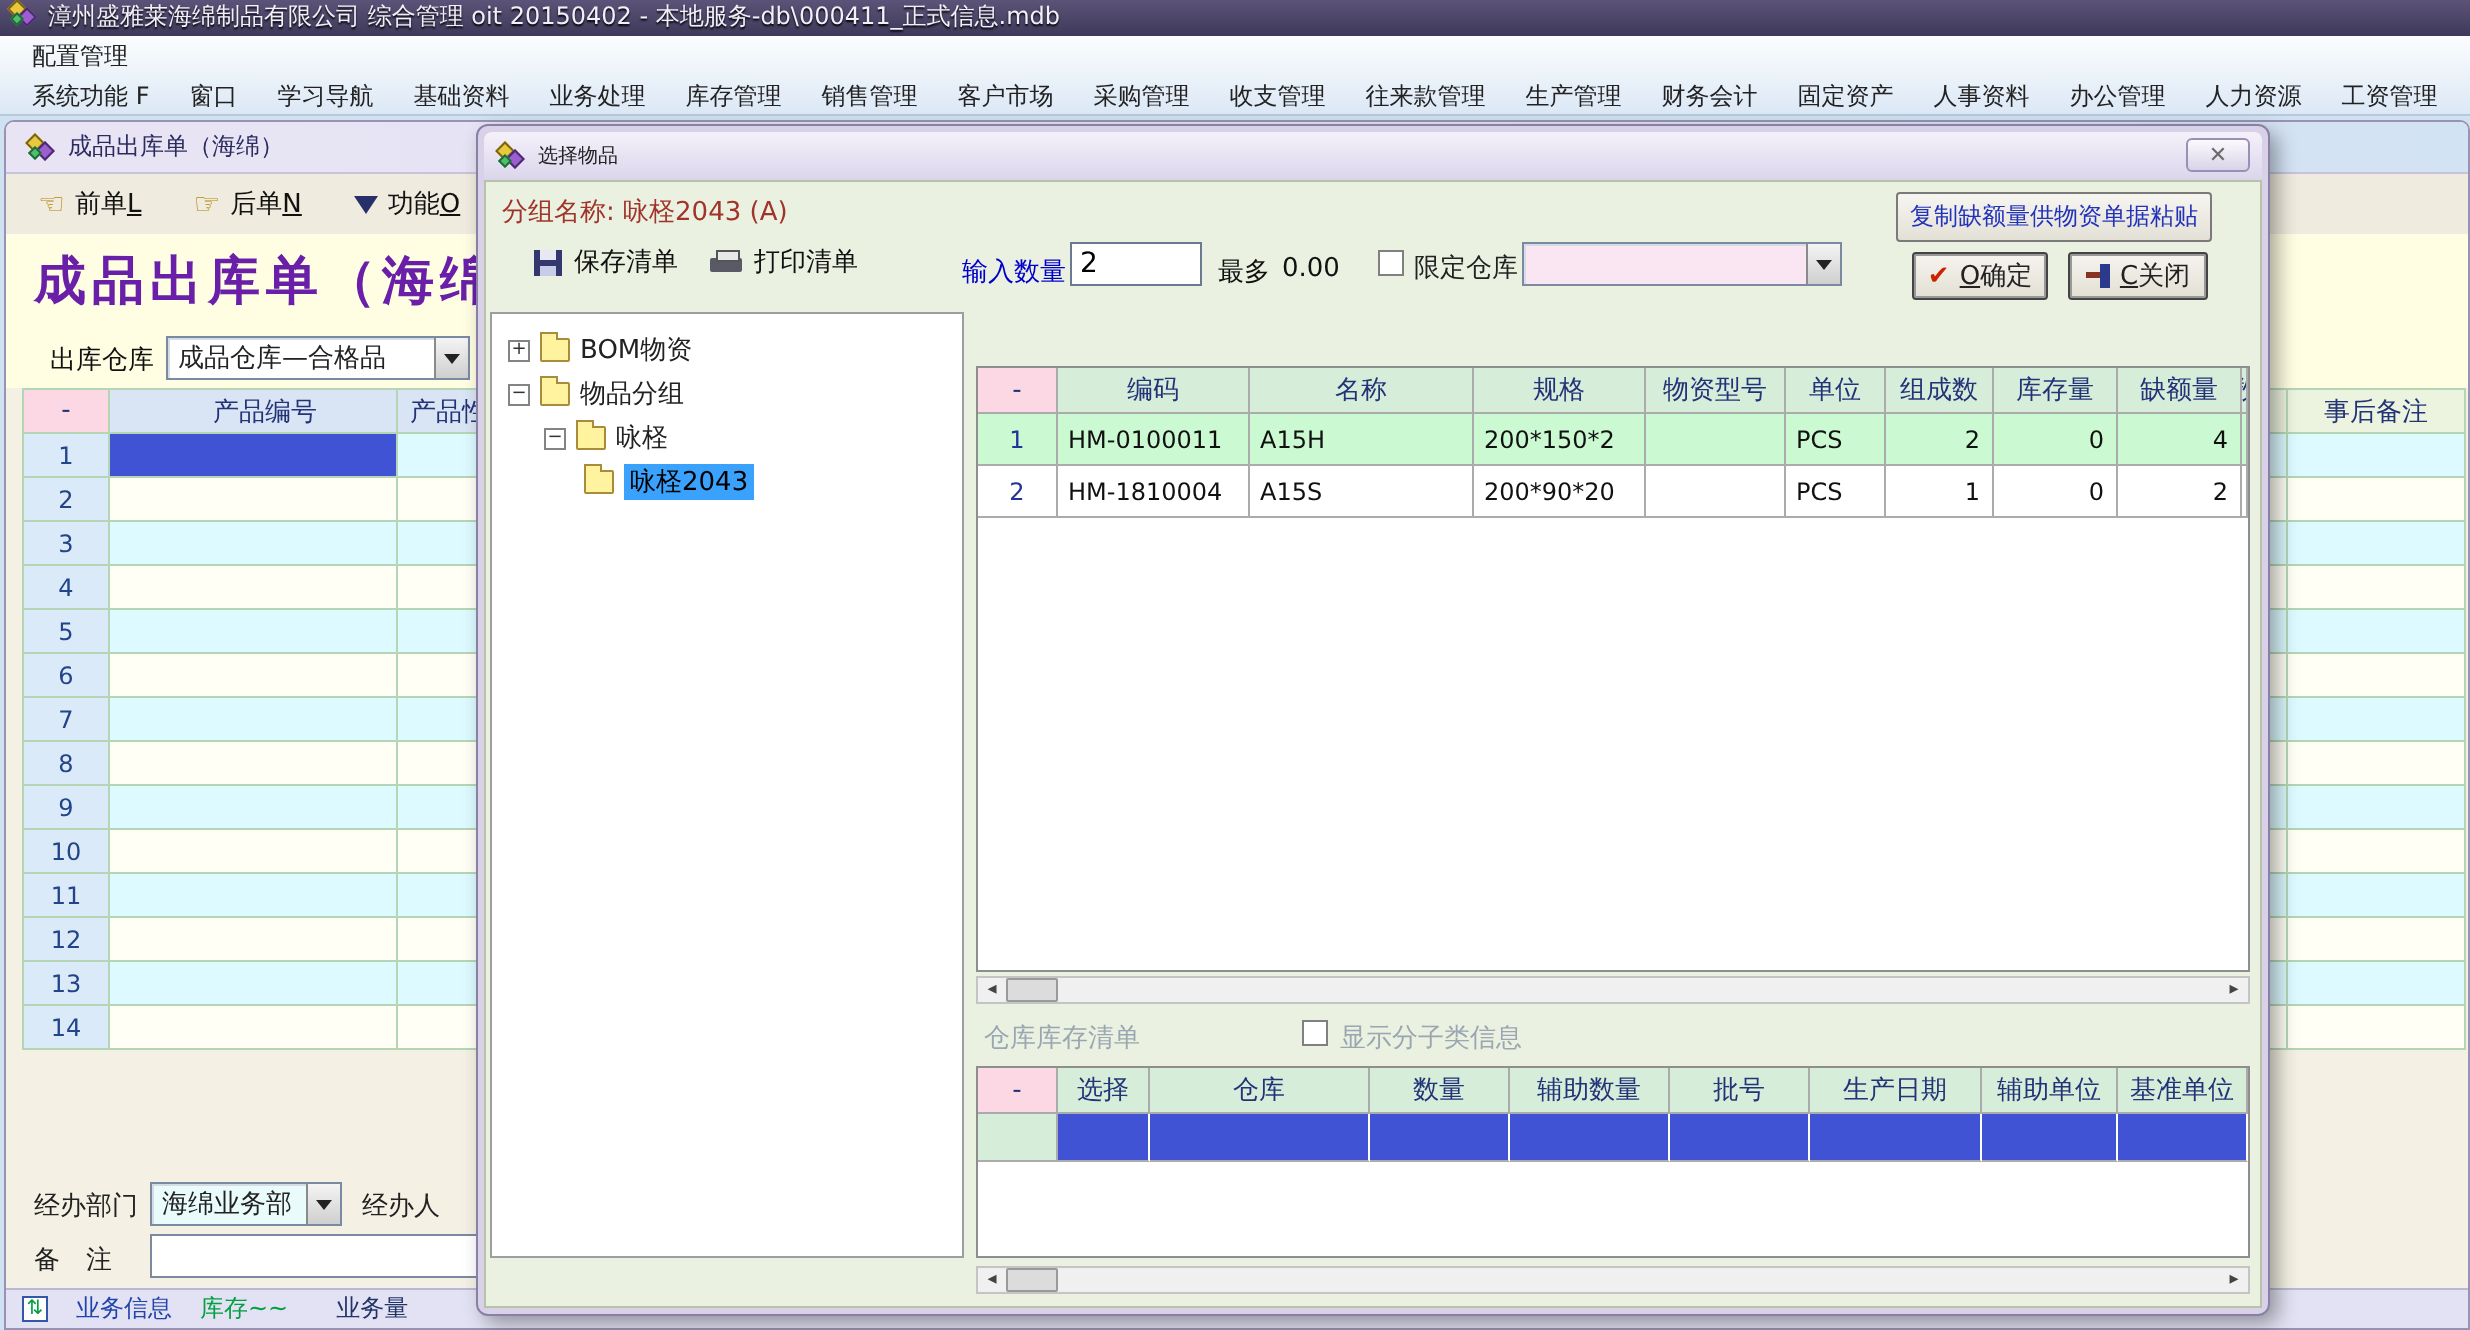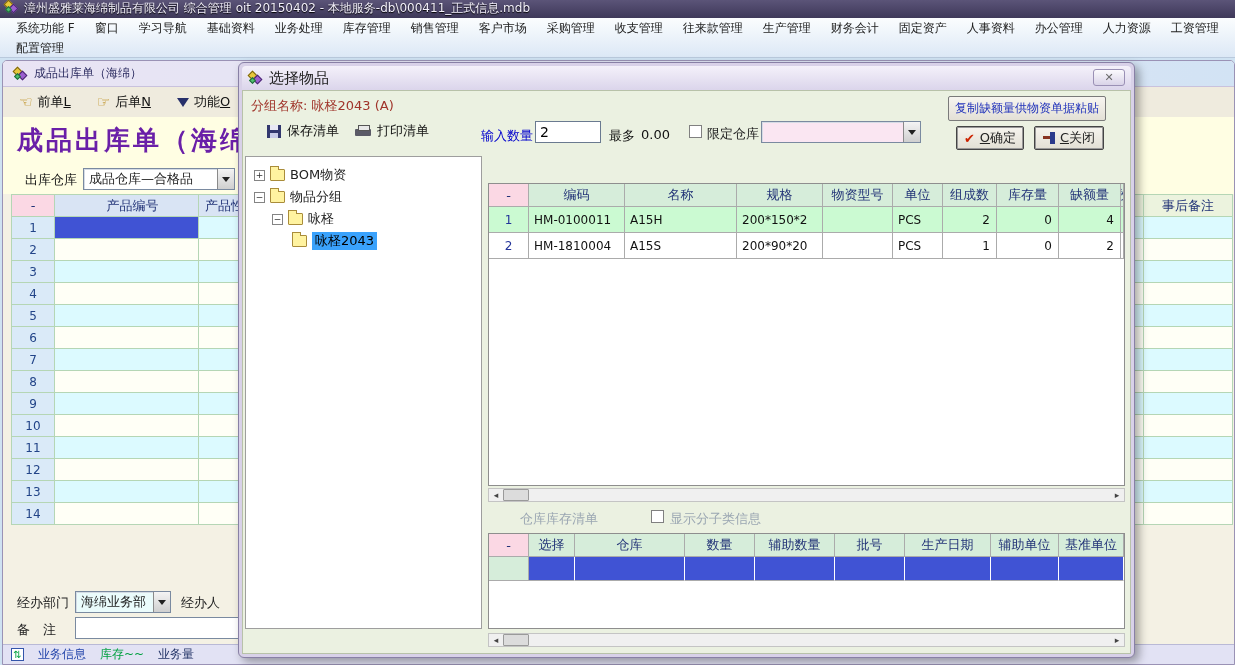--- a/index.html
+++ b/index.html
@@ -68,26 +68,26 @@
   #mw-dept .lbl1 { position:absolute; left:14px; top:5px; font-size:13px; }
   #mw-dept-combo { left:72px; top:2px; width:96px; background:#EAFBFB; }
   #mw-dept .lbl2 { position:absolute; left:178px; top:5px; font-size:13px; }
   #mw-note { top:556px; left:0; right:0; height:24px; }
   #mw-note .lbl { position:absolute; left:14px; top:4px; font-size:13px; }
   #mw-note input { position:absolute; left:72px; top:0; width:164px; height:22px; border:1px solid #7A8AA0; padding-left:4px; font-size:12px; font-family:inherit; }
   #mw-statusbar { left:0; right:0; bottom:0; height:20px; background:#E2E2F4; border-top:1px solid #B9B9D6; display:flex; align-items:center; gap:14px; padding-left:8px; }
   .refresh-ic { width:13px; height:13px; border:1px solid #3355AA; background:#FFF; color:#00A040; font-size:10px; line-height:11px; text-align:center; }
   #mw-statusbar .s1 { color:#2244AA; }
   #mw-statusbar .s2 { color:#00A040; }
-  #mw-statusbar .s3 { color:#223366; }
+  #mw-statusbar .s3 { color:#223366;margin-left:10px; }
 
   
   #dialog { left:238px; top:62px; width:897px; height:596px; background:#D8D1E8; border:1px solid #8880A5; border-radius:6px; box-shadow:4px 4px 10px rgba(0,0,0,.35); padding:3px; }
   #dlg-titlebar { position:relative; height:24px; background:linear-gradient(#F4F1FA,#DBD5EB); border-radius:4px 4px 0 0; display:flex; align-items:center; gap:6px; padding-left:6px; }
-  #dlg-titlebar .title { color:#222; font-size:15px; }
+  #dlg-titlebar .title { color:#222; font-size:10px; }
   #dlg-close { position:absolute; right:6px; top:3px; width:32px; height:17px; background:linear-gradient(#FBFAFD,#D9D3E8); border:1px solid #9A90B5; border-radius:3px; color:#6B6B6B; font-weight:bold; font-size:11px; text-align:center; line-height:15px; }
   #dlg-client { position:absolute; left:3px; right:3px; top:27px; bottom:3px; background:#EBF1E1; border:1px solid #B8C2A9; }
 
   #grp-line { left:8px; top:6px; font-size:13px; color:#A0342A; }
   .flatbtn { position:absolute; display:flex; align-items:center; gap:6px; font-size:13px; color:#111; cursor:default; }
   .floppy { width:14px; height:13px; background:#32386E; position:relative; }
   .floppy::before { content:""; position:absolute; left:3px; top:0; width:8px; height:5px; background:#E8E8F4; }
   .floppy::after { content:""; position:absolute; left:3px; bottom:0; width:8px; height:5px; background:#C8CCE8; }
   .printer { width:16px; height:13px; position:relative; }
   .printer::before { content:""; position:absolute; left:0; top:4px; width:16px; height:7px; background:#5A5A66; border-radius:1px; }
@@ -142,41 +142,44 @@
 
   .hscroll { position:absolute; height:14px; background:#F0F0F0; border:1px solid #C4C4C4; display:flex; align-items:center; }
   .hs-arrow { width:14px; height:12px; color:#444; font-size:9px; text-align:center; line-height:12px; }
   .hs-thumb { width:26px; height:12px; background:#DCDCDC; border:1px solid #9A9A9A; border-radius:1px; }
   .hs-track { flex:1; }
   #items-hsb { left:245px; top:397px; width:637px; }
   #stock-hsb { left:245px; top:542px; width:637px; }
 
   
   #stock-info { left:245px; top:415px; width:637px; height:24px; }
-  #stock-info .t1 { position:absolute; left:4px; top:4px; color:#9AA6B2; font-size:13px;margin-left:28px; }
+  #stock-info .t1 { position:absolute; left:4px; top:4px; color:#9AA6B2; font-size:13px; }
   #stock-info .cb { position:absolute; left:163px; top:4px; }
   #stock-info .t2 { position:absolute; left:182px; top:4px; color:#9AA6B2; font-size:13px; }
   #stock-grid { left:245px; top:442px; width:637px; height:96px; }
   .s-c0{width:40px} .s-c1{width:46px} .s-c2{width:110px} .s-c3{width:70px} .s-c4{width:80px} .s-c5{width:70px} .s-c6{width:86px} .s-c7{width:68px} .s-c8{flex:1}
   .stock-selrow .gcell { height:24px; background:#4053D4; border-right:1px solid #FFF; border-bottom:1px solid #ABABAB; }
   .stock-selrow .gcell.s-c0 { background:#D6EDDA; border-right:1px solid #ABABAB; }
 </style>
 </head>
 <body>
 
 <div class="abs" id="os-titlebar">
   <span class="logo">
       <i class="d1"></i>
       <i class="d2"></i>
       <i class="d3"></i>
     </span>
   <span class="title">漳州盛雅莱海绵制品有限公司 综合管理 oit 20150402 - 本地服务-db\000411_正式信息.mdb</span>
 </div>
 
 <div class="abs" id="menubar">
+  <div class="menurow">
+    <span class="menu-item">配置管理</span>
+  </div>
   <div class="menurow">
     <span class="menu-item">系统功能 F</span>
     <span class="menu-item">窗口</span>
     <span class="menu-item">学习导航</span>
     <span class="menu-item">基础资料</span>
     <span class="menu-item">业务处理</span>
     <span class="menu-item">库存管理</span>
     <span class="menu-item">销售管理</span>
     <span class="menu-item">客户市场</span>
     <span class="menu-item">采购管理</span>
@@ -185,23 +188,20 @@
     <span class="menu-item">生产管理</span>
     <span class="menu-item">财务会计</span>
     <span class="menu-item">固定资产</span>
     <span class="menu-item">人事资料</span>
     <span class="menu-item">办公管理</span>
     <span class="menu-item">人力资源</span>
     <span class="menu-item">工资管理</span>
     <span class="menu-item">考勤管理</span>
 
   </div>
-  <div class="menurow">
-    <span class="menu-item">配置管理</span>
-  </div>
 </div>
 
 <div class="abs" id="main-window">
   <div class="abs" id="mw-titlebar">
     <span class="logo">
         <i class="d1"></i>
         <i class="d2"></i>
         <i class="d3"></i>
       </span>
     <span class="title">成品出库单（海绵）</span>

